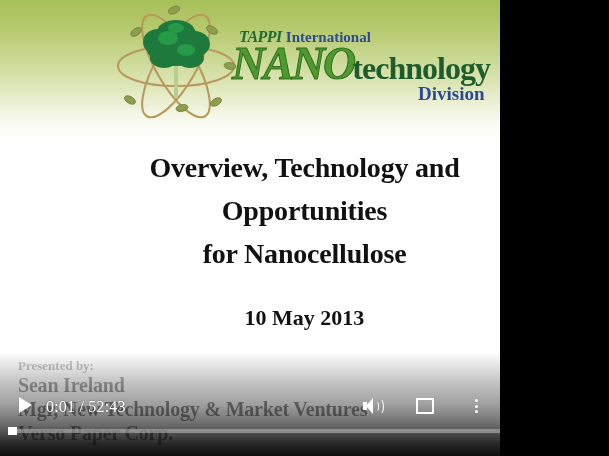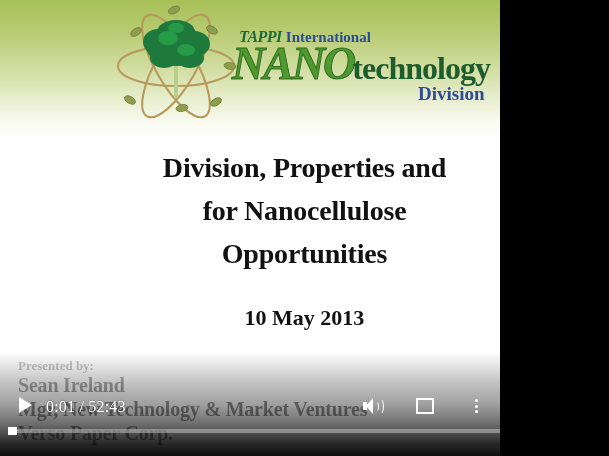--- a/index.html
+++ b/index.html
@@ -346,23 +346,23 @@
           <span class="tappi-word">TAPPI</span><span class="intl-word">International</span>
         </div>
         <div class="nano-row">
           <span class="nano-word">NANO</span><span class="tech-word">technology</span>
         </div>
         <div class="division-word">Division</div>
       </div>
     </div>
 
     <div class="title-block">
-      <div class="title-line">Division, Properties and</div>
+      <div class="title-line">Overview, Technology and</div>
+      <div class="title-line">Opportunities</div>
       <div class="title-line">for Nanocellulose</div>
-      <div class="title-line">Opportunities</div>
     </div>
 
     <div class="date-line">10 May 2013</div>
 
     <div class="presenter">
       <div class="presented-by">Presented by:</div>
       <div class="presenter-name">Sean Ireland</div>
       <div class="presenter-role">Mgr, New Technology &amp; Market Ventures</div>
       <div class="presenter-company">Verso Paper Corp.</div>
     </div>

